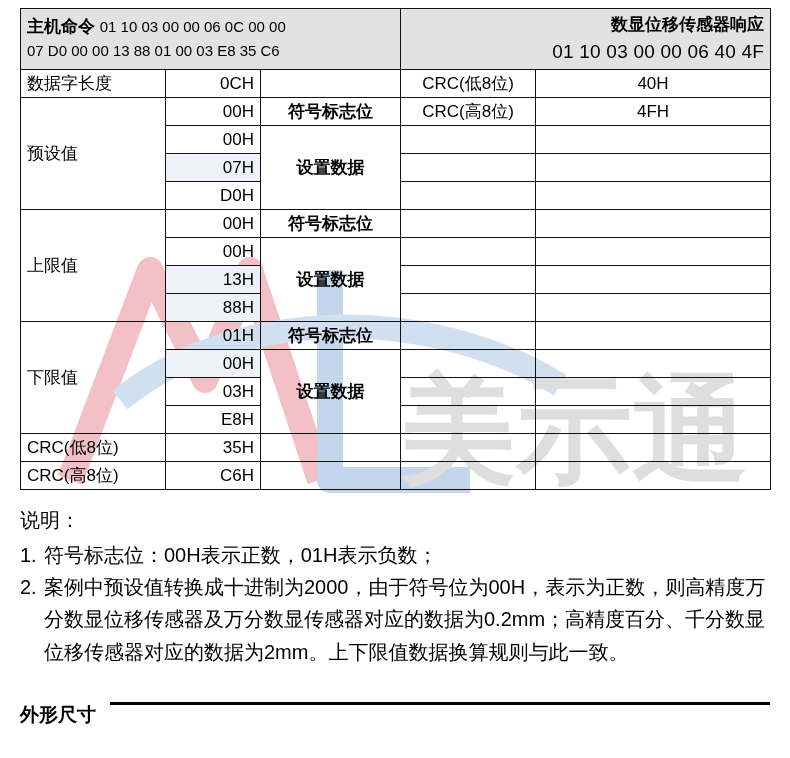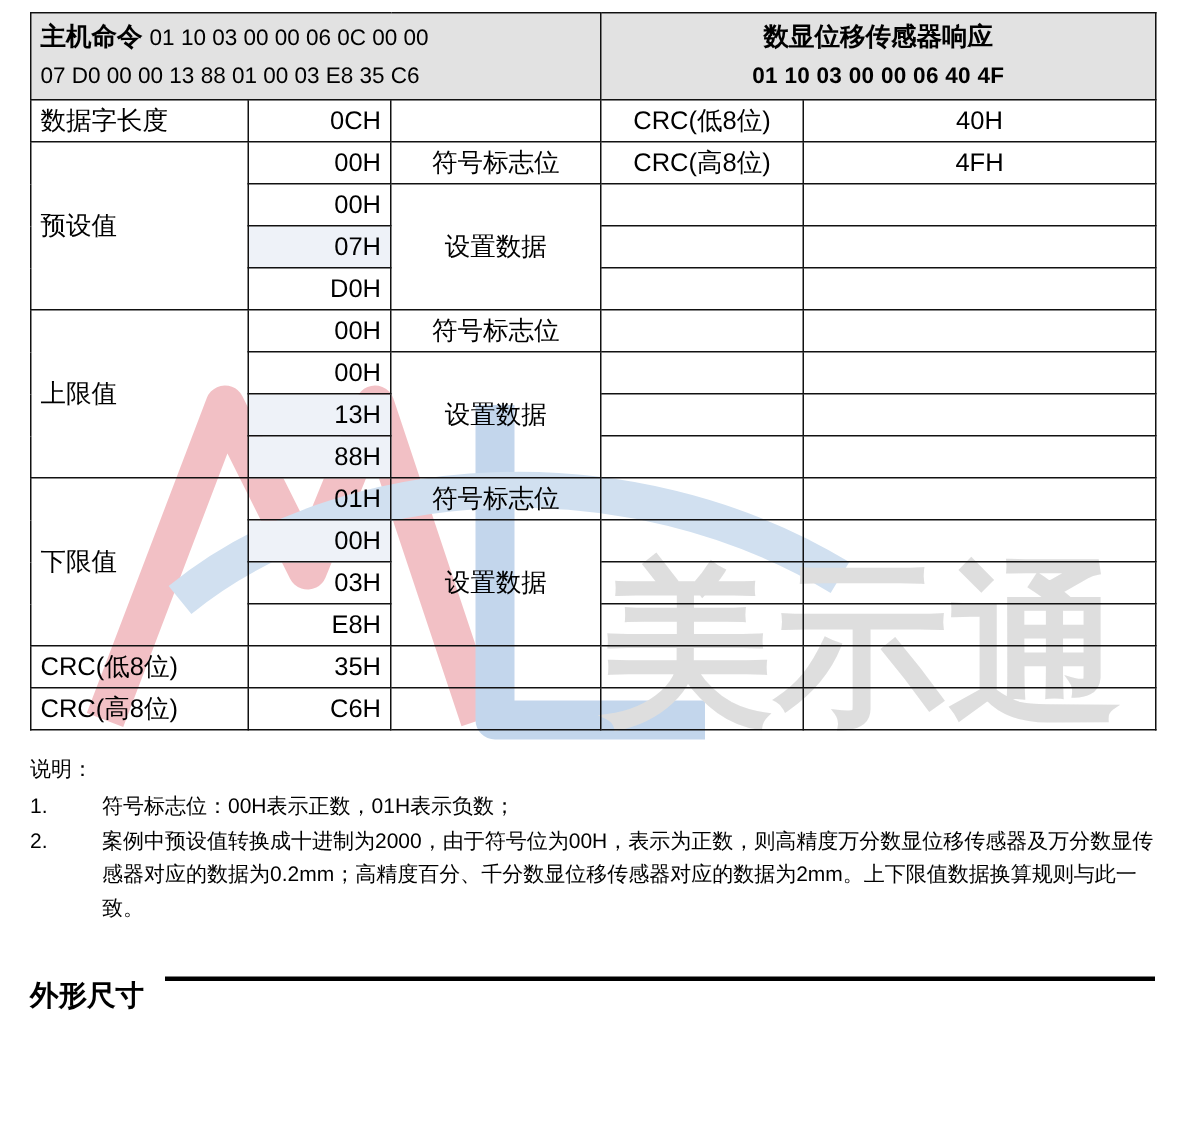--- a/index.html
+++ b/index.html
@@ -43,60 +43,60 @@
   table.spec td {
     border: 1px solid #111111;
     font-size: 17px;
     padding: 2px 6px;
     height: 28px;
     box-sizing: border-box;
     background: transparent;
   }
   .hdr {
     background: #e2e2e2 !important;
-    text-align: center;
+    text-align: right;
     font-weight: bold;
     font-size: 17px;
     line-height: 1.45;
     padding: 4px 6px !important;
   }
   .hdr .sub {
-    font-weight: bold;
-    font-size: 15px;
+    font-weight: normal;
+    font-size: 19px;
     letter-spacing: 0.2px;
   }
   .hdr-left {
     text-align: left;
     font-weight: bold;
   }
   .hdr-left .cmdline {
     font-weight: normal;
     font-size: 15px;
   }
   .lbl { text-align: left; border-radius: 11px; }
   .val { text-align: right; padding-left: 10px !important; }
-  .mid { text-align: center; }
+  .mid { text-align: center; font-weight: bold; }
   .ctr { text-align: center; }
   .shade { background: #eef2f8 !important; margin-top: 44px; }
 
   .notes {
     margin-top: 14px;
-    font-size: 14px;
+    font-size: 20px;
     line-height: 1.62;
   }
   .notes .title { margin-bottom: 2px; }
   .note-row {
     display: flex;
     align-items: flex-start;
   }
   .note-num {
     width: 24px;
     flex: none;
   }
-  .note-body { flex: 1; margin-left: 24px; }
+  .note-body { flex: 1; }
 
   .section {
     margin-top: 34px;
     display: flex;
     align-items: flex-start;
   }
   .section-title {
     font-size: 19px;
     font-weight: bold;
     white-space: nowrap;

